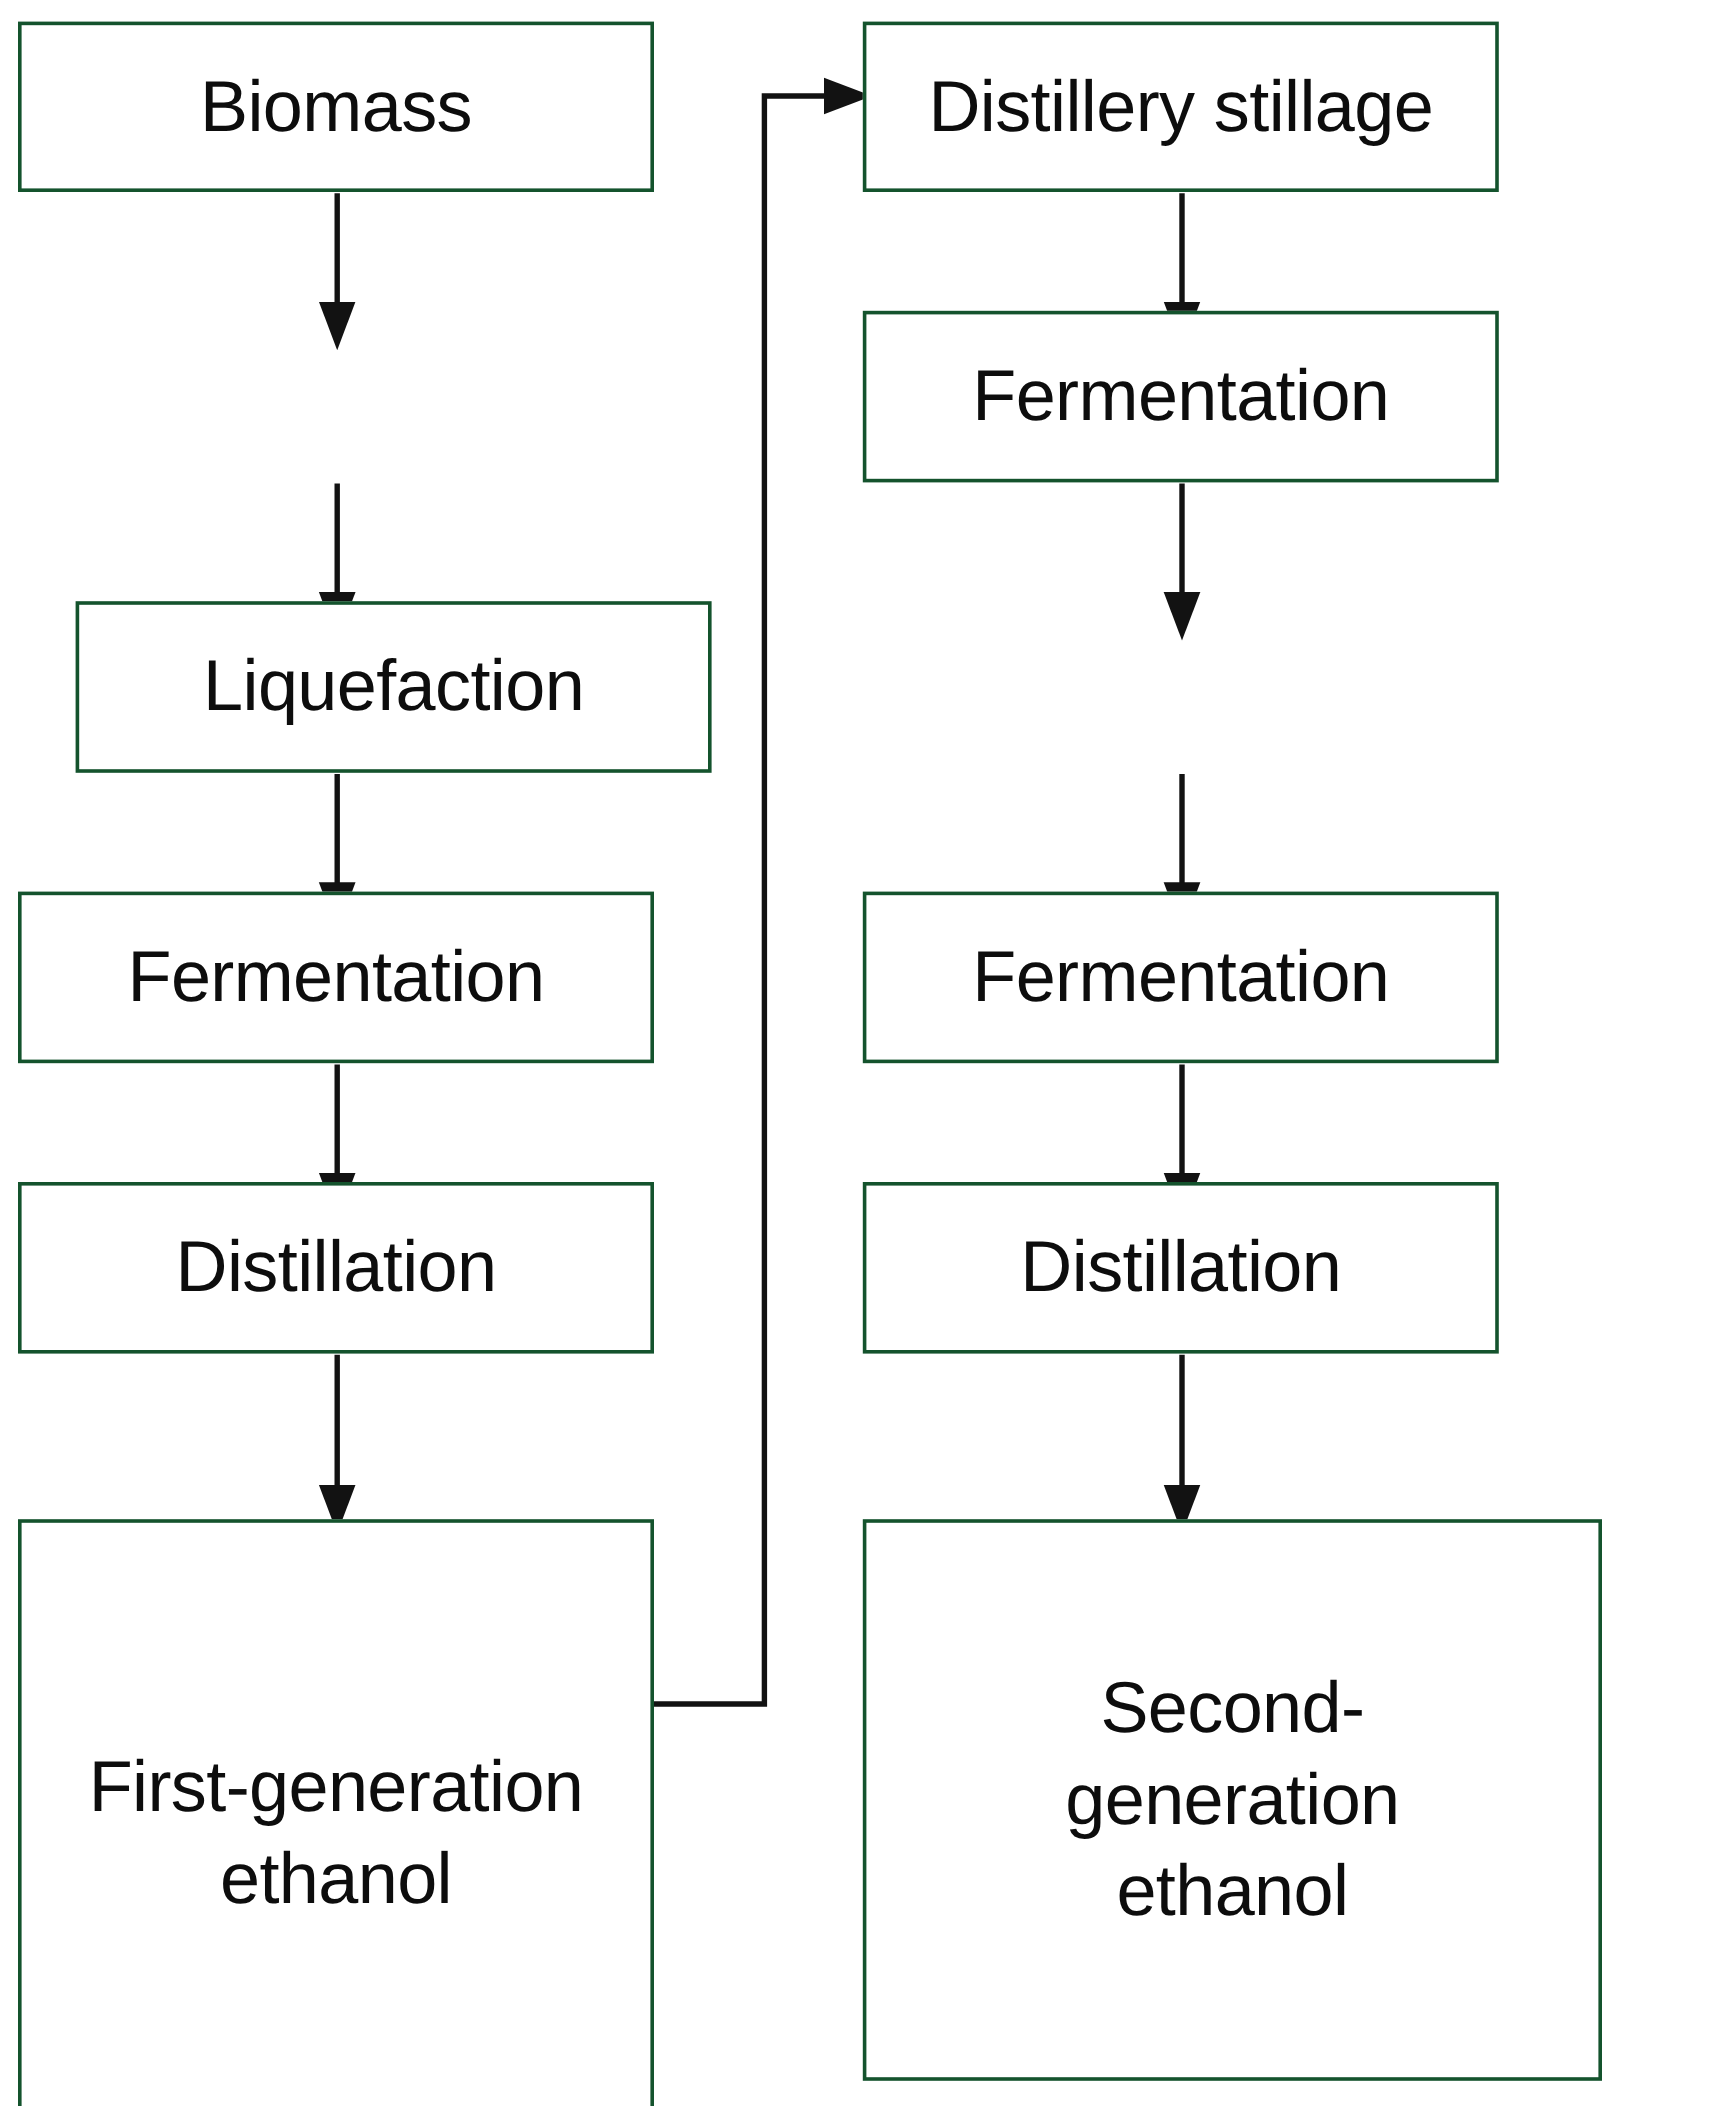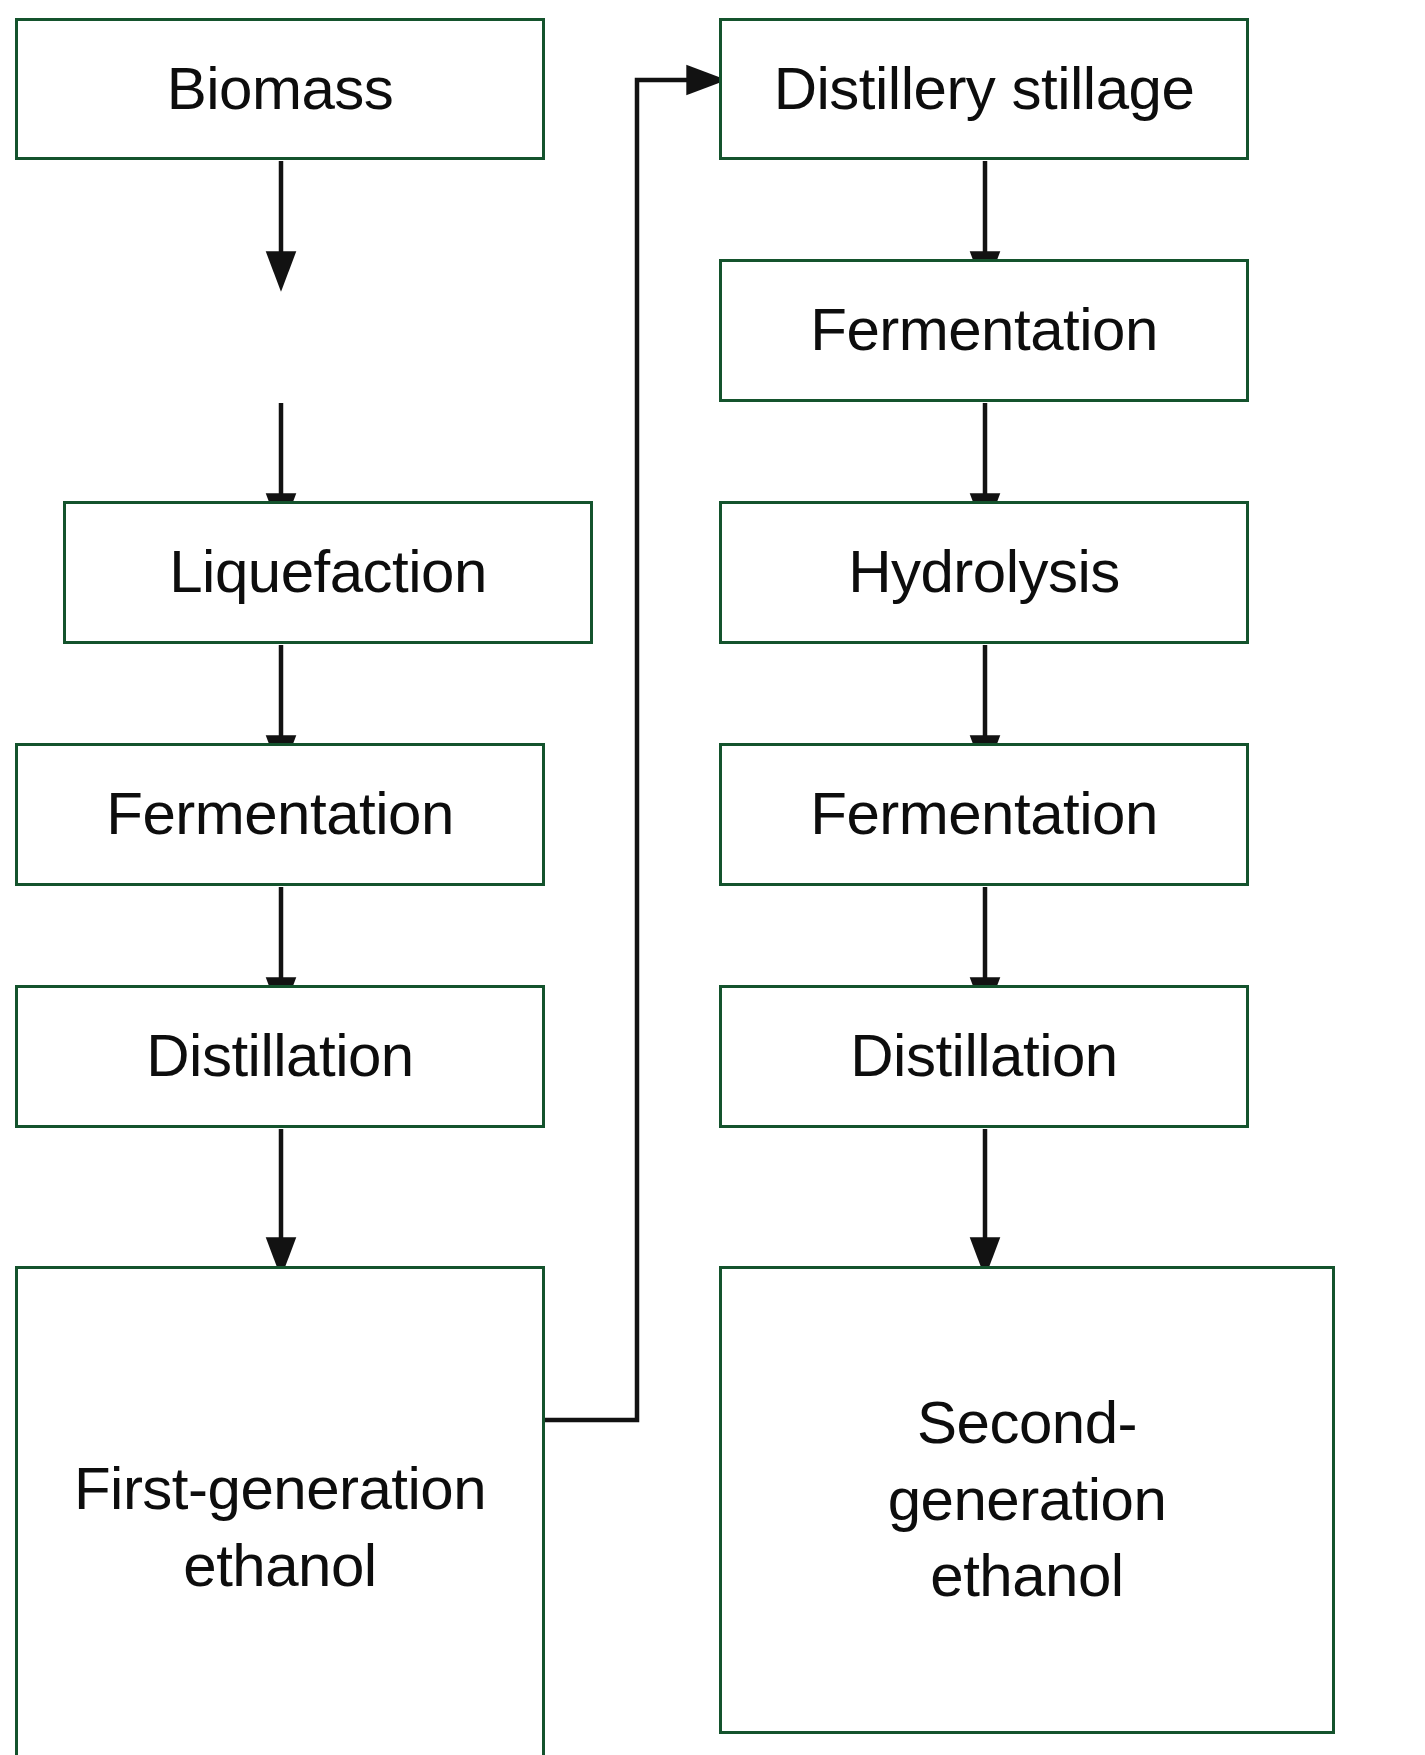--- a/index.html
+++ b/index.html
@@ -97,23 +97,20 @@
   </div>
 
   <div class="node" style="left:719px; top:18px; width:530px; height:142px;">
     <span>Distillery stillage</span>
   </div>
 
   <div class="node" style="left:719px; top:259px; width:530px; height:143px;">
     <span>Fermentation</span>
   </div>
 
-  <div class="node" style="left:719px; top:501px; width:530px; height:143px;">
-    <span>Hydrolysis</span>
-  </div>
 
   <div class="node" style="left:719px; top:743px; width:530px; height:143px;">
     <span>Fermentation</span>
   </div>
 
   <div class="node" style="left:719px; top:985px; width:530px; height:143px;">
     <span>Distillation</span>
   </div>
 
   <div class="node multiline" style="left:719px; top:1266px; width:616px; height:468px; flex-direction:column;">

